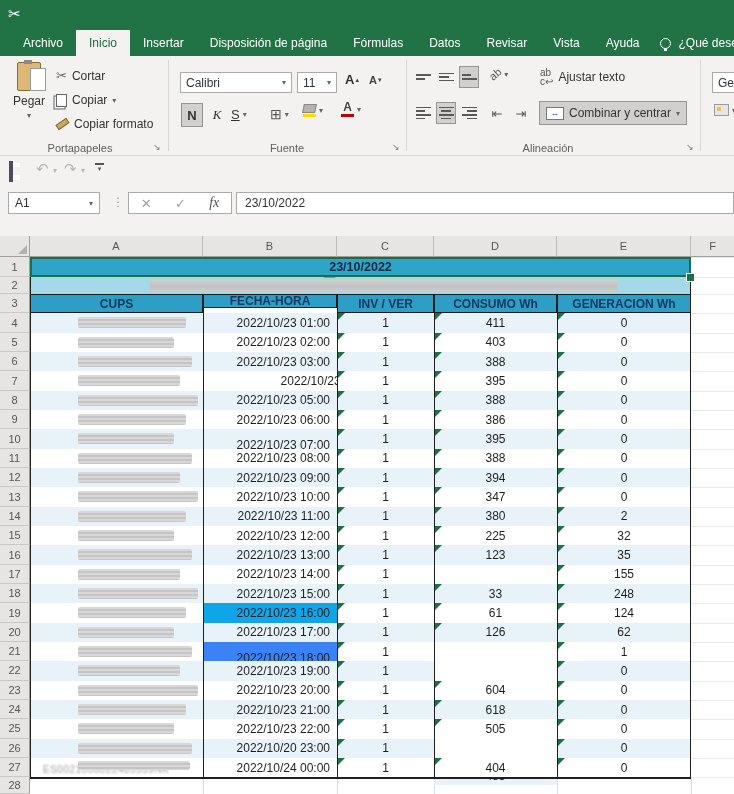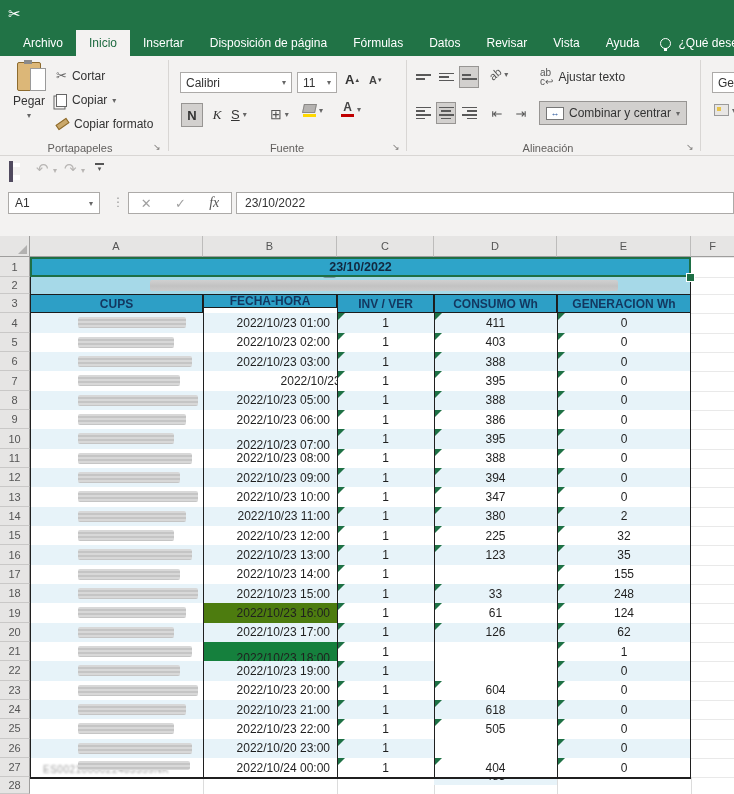--- a/index.html
+++ b/index.html
@@ -447,35 +447,35 @@
     <div class="dc" style="left: 31px; top: 348.02px; width: 172px; height: 19.33px; background: rgb(231, 243, 249);">
       <div class="blurstrip" style="left: 47px; top: 4px; width: 120px; height: 11px;"></div>
     </div>
     <div class="dc" style="left: 203px; top: 348.02px; width: 134px; height: 19.33px; background: rgb(231, 243, 249); justify-content: flex-end; padding-right: 7px;">2022/10/23 15:00</div>
     <div class="dc" style="left: 337px; top: 348.02px; width: 97px; height: 19.33px; background: rgb(231, 243, 249); justify-content: center;">1<div class="tri" style=""></div></div>
     <div class="dc" style="left: 434px; top: 348.02px; width: 123px; height: 19.33px; background: rgb(231, 243, 249); justify-content: center;">33<div class="tri" style=""></div></div>
     <div class="dc" style="left: 557px; top: 348.02px; width: 134px; height: 19.33px; background: rgb(231, 243, 249); justify-content: center;">248<div class="tri" style=""></div></div>
     <div class="dc" style="left: 31px; top: 367.35px; width: 172px; height: 19.33px; background: rgb(255, 255, 255);">
       <div class="blurstrip" style="left: 47px; top: 4px; width: 108px; height: 11px;"></div>
     </div>
-    <div class="dc" style="left: 203px; top: 367.35px; width: 134px; height: 19.33px; background: #4d7c0f; justify-content: flex-end; padding-right: 7px;">2022/10/23 16:00</div>
+    <div class="dc" style="left: 203px; top: 367.35px; width: 134px; height: 19.33px; background: #0ea5e9; justify-content: flex-end; padding-right: 7px;">2022/10/23 16:00</div>
     <div class="dc" style="left: 337px; top: 367.35px; width: 97px; height: 19.33px; background: rgb(255, 255, 255); justify-content: center;">1<div class="tri" style=""></div></div>
     <div class="dc" style="left: 434px; top: 367.35px; width: 123px; height: 19.33px; background: rgb(255, 255, 255); justify-content: center;">61<div class="tri" style=""></div></div>
     <div class="dc" style="left: 557px; top: 367.35px; width: 134px; height: 19.33px; background: rgb(255, 255, 255); justify-content: center;">124<div class="tri" style=""></div></div>
     <div class="dc" style="left: 31px; top: 386.68px; width: 172px; height: 19.33px; background: rgb(231, 243, 249);">
       <div class="blurstrip" style="left: 47px; top: 4px; width: 96px; height: 11px;"></div>
     </div>
     <div class="dc" style="left: 203px; top: 386.68px; width: 134px; height: 19.33px; background: rgb(231, 243, 249); justify-content: flex-end; padding-right: 7px;">2022/10/23 17:00</div>
     <div class="dc" style="left: 337px; top: 386.68px; width: 97px; height: 19.33px; background: rgb(231, 243, 249); justify-content: center;">1<div class="tri" style=""></div></div>
     <div class="dc" style="left: 434px; top: 386.68px; width: 123px; height: 19.33px; background: rgb(231, 243, 249); justify-content: center;">126<div class="tri" style=""></div></div>
     <div class="dc" style="left: 557px; top: 386.68px; width: 134px; height: 19.33px; background: rgb(231, 243, 249); justify-content: center;">62<div class="tri" style=""></div></div>
     <div class="dc" style="left: 31px; top: 406.01px; width: 172px; height: 19.33px; background: rgb(255, 255, 255);">
       <div class="blurstrip" style="left: 47px; top: 4px; width: 114px; height: 11px;"></div>
     </div>
-    <div class="dc" style="left: 203px; top: 406.01px; width: 134px; height: 32px; background: #15803d; justify-content: flex-end; padding-right: 7px;">2022/10/23 18:00</div>
+    <div class="dc" style="left: 203px; top: 406.01px; width: 134px; height: 32px; background: #3b82f6; justify-content: flex-end; padding-right: 7px;">2022/10/23 18:00</div>
     <div class="dc" style="left: 337px; top: 406.01px; width: 97px; height: 19.33px; background: rgb(255, 255, 255); justify-content: center;">1<div class="tri" style=""></div></div>
     <div class="dc" style="left: 557px; top: 406.01px; width: 134px; height: 19.33px; background: rgb(255, 255, 255); justify-content: center;">1<div class="tri" style=""></div></div>
     <div class="dc" style="left: 31px; top: 425.34px; width: 172px; height: 19.33px; background: rgb(231, 243, 249);">
       <div class="blurstrip" style="left: 47px; top: 4px; width: 102px; height: 11px;"></div>
     </div>
     <div class="dc" style="left: 203px; top: 425.34px; width: 134px; height: 19.33px; background: rgb(231, 243, 249); justify-content: flex-end; padding-right: 7px;">2022/10/23 19:00</div>
     <div class="dc" style="left: 337px; top: 425.34px; width: 97px; height: 19.33px; background: rgb(231, 243, 249); justify-content: center;">1<div class="tri" style=""></div></div>
     <div class="dc" style="left: 557px; top: 425.34px; width: 134px; height: 19.33px; background: rgb(231, 243, 249); justify-content: center;">0<div class="tri" style=""></div></div>
     <div class="dc" style="left: 31px; top: 444.67px; width: 172px; height: 19.33px; background: rgb(255, 255, 255);">
       <div class="blurstrip" style="left: 47px; top: 4px; width: 120px; height: 11px;"></div>

